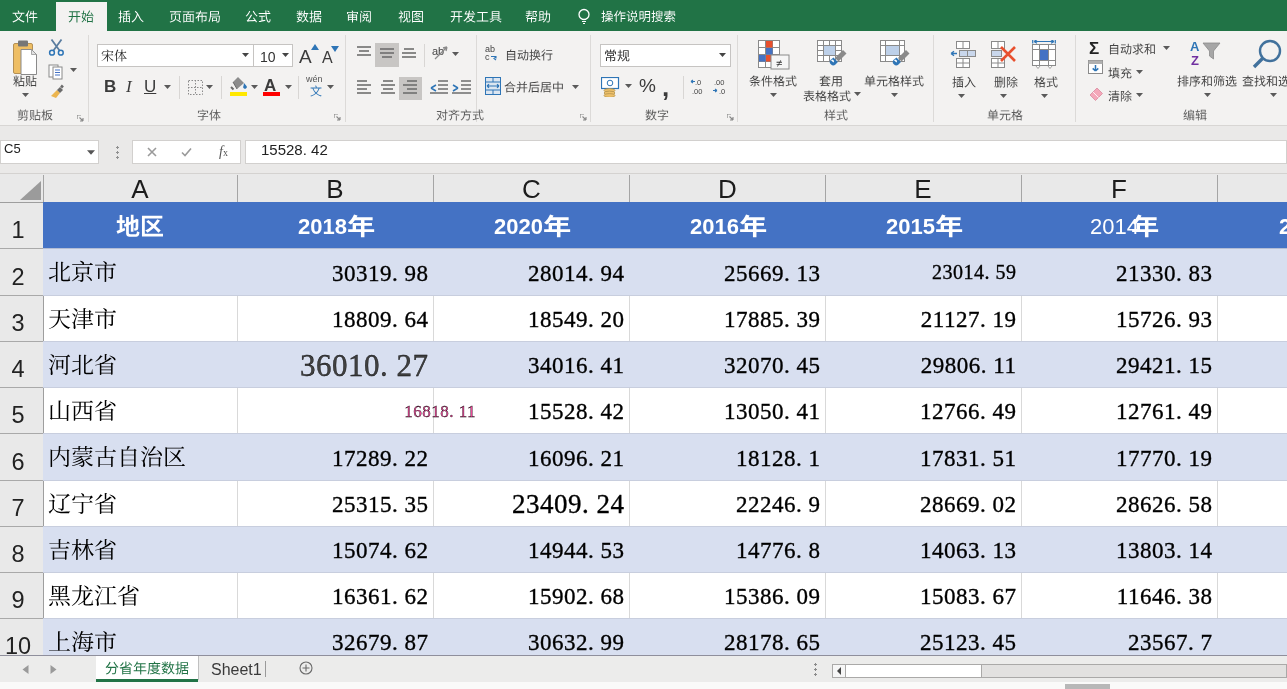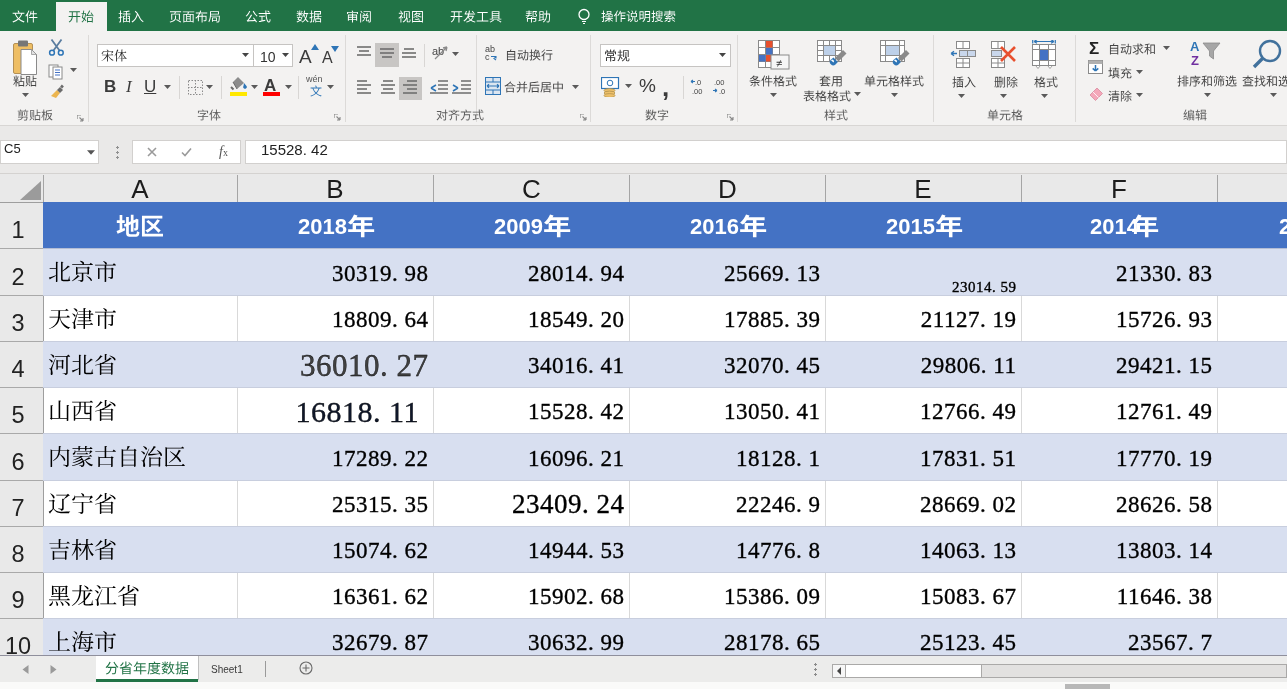--- a/index.html
+++ b/index.html
@@ -648,48 +648,48 @@
 <div class="fls" style="position:absolute;left:0px;top:634.5px;font-size:23.5px;line-height:23.5px;color:#222;font-weight:normal;white-space:pre;width:36px;text-align:center">10</div>
 <div style="position:absolute;left:43px;top:202px;width:1244px;height:46px;background:#4472c4;"></div>
 <svg width="48.0" height="24" viewBox="0 0 2000 1000" fill="#fff" style="position:absolute;left:116px;top:214px">
       <use href="#b5730" x="0"></use>
       <use href="#b533a" x="1000"></use>
     </svg>
 <div class="fls" style="position:absolute;left:298.0px;top:216px;font-size:22px;line-height:22px;color:#fff;font-weight:bold;white-space:pre;">2018</div>
 <svg width="28.3" height="24" viewBox="0 0 1000 1000" fill="#fff" preserveAspectRatio="none" style="position:absolute;left:347.0px;top:214px">
       <use href="#b5e74" x="0"></use>
     </svg>
-<div class="fls" style="position:absolute;left:494.0px;top:216px;font-size:22px;line-height:22px;color:#fff;font-weight:bold;white-space:pre;">2009</div>
+<div class="fls" style="position:absolute;left:494.0px;top:216px;font-size:22px;line-height:22px;color:#fff;font-weight:bold;white-space:pre;">2020</div>
 <svg width="28.3" height="24" viewBox="0 0 1000 1000" fill="#fff" preserveAspectRatio="none" style="position:absolute;left:543.0px;top:214px">
       <use href="#b5e74" x="0"></use>
     </svg>
 <div class="fls" style="position:absolute;left:690.0px;top:216px;font-size:22px;line-height:22px;color:#fff;font-weight:bold;white-space:pre;">2016</div>
 <svg width="28.3" height="24" viewBox="0 0 1000 1000" fill="#fff" preserveAspectRatio="none" style="position:absolute;left:739.0px;top:214px">
       <use href="#b5e74" x="0"></use>
     </svg>
 <div class="fls" style="position:absolute;left:886.0px;top:216px;font-size:22px;line-height:22px;color:#fff;font-weight:bold;white-space:pre;">2015</div>
 <svg width="28.3" height="24" viewBox="0 0 1000 1000" fill="#fff" preserveAspectRatio="none" style="position:absolute;left:935.0px;top:214px">
       <use href="#b5e74" x="0"></use>
     </svg>
-<div class="fls" style="position:absolute;left:1090px;top:216px;font-size:22px;line-height:22px;color:#fff;font-weight:bold;white-space:pre;">2014</div>
+<div class="fls" style="position:absolute;left:1090px;top:216px;font-size:22px;line-height:22px;color:#fff;font-weight:normal;white-space:pre;">2014</div>
 <svg width="28.3" height="24" viewBox="0 0 1000 1000" fill="#fff" preserveAspectRatio="none" style="position:absolute;left:1131.0px;top:214px">
       <use href="#b5e74" x="0"></use>
     </svg>
 <div class="fls" style="position:absolute;left:1279px;top:216px;font-size:22px;line-height:22px;color:#fff;font-weight:bold;white-space:pre;">2</div>
 <div style="position:absolute;left:43px;top:248px;width:1244px;height:47px;background:#d8dff0;"></div>
 <div style="position:absolute;left:43px;top:248px;width:1244px;height:1px;background:#b4bdd4;"></div>
 <svg width="69.0" height="23" viewBox="0 0 3000 1000" fill="#000" style="position:absolute;left:48px;top:260px">
       <use href="#m5317" x="0"></use>
       <use href="#m4eac" x="1000"></use>
       <use href="#m5e02" x="2000"></use>
     </svg>
 <div class="flf" style="position:absolute;right:858.5px;top:262px;font-size:23px;line-height:23px;color:#000;white-space:pre;letter-spacing:0.5px;-webkit-text-stroke:0.35px #000">30319. 98</div>
 <div class="flf" style="position:absolute;right:662.5px;top:262px;font-size:23px;line-height:23px;color:#000;white-space:pre;letter-spacing:0.5px;-webkit-text-stroke:0.35px #000">28014. 94</div>
 <div class="flf" style="position:absolute;right:466.5px;top:262px;font-size:23px;line-height:23px;color:#000;white-space:pre;letter-spacing:0.5px;-webkit-text-stroke:0.35px #000">25669. 13</div>
-<div class="flf" style="position:absolute;right:270.5px;top:276px;font-size:15px;line-height:23px;color:#000;white-space:pre;letter-spacing:0.5px;-webkit-text-stroke:0.35px #000">23014. 59</div>
+<div class="flf" style="position:absolute;right:270.5px;top:261px;font-size:20px;line-height:23px;color:#000;white-space:pre;letter-spacing:0.5px;-webkit-text-stroke:0.35px #000">23014. 59</div>
 <div class="flf" style="position:absolute;right:74.5px;top:262px;font-size:23px;line-height:23px;color:#000;white-space:pre;letter-spacing:0.5px;-webkit-text-stroke:0.35px #000">21330. 83</div>
 <div style="position:absolute;left:237px;top:295px;width:1px;height:46px;background:#d9d9d9;"></div>
 <div style="position:absolute;left:433px;top:295px;width:1px;height:46px;background:#d9d9d9;"></div>
 <div style="position:absolute;left:629px;top:295px;width:1px;height:46px;background:#d9d9d9;"></div>
 <div style="position:absolute;left:825px;top:295px;width:1px;height:46px;background:#d9d9d9;"></div>
 <div style="position:absolute;left:1021px;top:295px;width:1px;height:46px;background:#d9d9d9;"></div>
 <div style="position:absolute;left:1217px;top:295px;width:1px;height:46px;background:#d9d9d9;"></div>
 <div style="position:absolute;left:43px;top:295px;width:1244px;height:1px;background:#c8cede;"></div>
 <svg width="69.0" height="23" viewBox="0 0 3000 1000" fill="#000" style="position:absolute;left:48px;top:307px">
       <use href="#m5929" x="0"></use>
@@ -718,21 +718,21 @@
 <div style="position:absolute;left:629px;top:387px;width:1px;height:46px;background:#d9d9d9;"></div>
 <div style="position:absolute;left:825px;top:387px;width:1px;height:46px;background:#d9d9d9;"></div>
 <div style="position:absolute;left:1021px;top:387px;width:1px;height:46px;background:#d9d9d9;"></div>
 <div style="position:absolute;left:1217px;top:387px;width:1px;height:46px;background:#d9d9d9;"></div>
 <div style="position:absolute;left:43px;top:387px;width:1244px;height:1px;background:#c8cede;"></div>
 <svg width="69.0" height="23" viewBox="0 0 3000 1000" fill="#000" style="position:absolute;left:48px;top:399px">
       <use href="#m5c71" x="0"></use>
       <use href="#m897f" x="1000"></use>
       <use href="#m7701" x="2000"></use>
     </svg>
-<div class="flf" style="position:absolute;right:868px;top:400px;font-size:30px;line-height:23px;color:#0f172a;white-space:pre;letter-spacing:0.5px;-webkit-text-stroke:0.35px #000">16818. 11</div>
+<div class="flf" style="position:absolute;right:811px;top:400px;font-size:17px;line-height:23px;color:#ec4899;white-space:pre;letter-spacing:0.5px;-webkit-text-stroke:0.35px #000">16818. 11</div>
 <div class="flf" style="position:absolute;right:662.5px;top:400px;font-size:23px;line-height:23px;color:#000;white-space:pre;letter-spacing:0.5px;-webkit-text-stroke:0.35px #000">15528. 42</div>
 <div class="flf" style="position:absolute;right:466.5px;top:400px;font-size:23px;line-height:23px;color:#000;white-space:pre;letter-spacing:0.5px;-webkit-text-stroke:0.35px #000">13050. 41</div>
 <div class="flf" style="position:absolute;right:270.5px;top:400px;font-size:23px;line-height:23px;color:#000;white-space:pre;letter-spacing:0.5px;-webkit-text-stroke:0.35px #000">12766. 49</div>
 <div class="flf" style="position:absolute;right:74.5px;top:400px;font-size:23px;line-height:23px;color:#000;white-space:pre;letter-spacing:0.5px;-webkit-text-stroke:0.35px #000">12761. 49</div>
 <div style="position:absolute;left:43px;top:433px;width:1244px;height:47px;background:#d8dff0;"></div>
 <div style="position:absolute;left:43px;top:433px;width:1244px;height:1px;background:#c8cede;"></div>
 <svg width="138.0" height="23" viewBox="0 0 6000 1000" fill="#000" style="position:absolute;left:48px;top:445px">
       <use href="#m5185" x="0"></use>
       <use href="#m8499" x="1000"></use>
       <use href="#m53e4" x="2000"></use>
@@ -818,21 +818,21 @@
 <div style="position:absolute;left:96px;top:679px;width:102px;height:3px;background:#217346;"></div>
 <svg width="84.0" height="14" viewBox="0 0 6000 1000" fill="#217346" style="position:absolute;left:105px;top:661px">
       <use href="#n5206" x="0"></use>
       <use href="#n7701" x="1000"></use>
       <use href="#n5e74" x="2000"></use>
       <use href="#n5ea6" x="3000"></use>
       <use href="#n6570" x="4000"></use>
       <use href="#n636e" x="5000"></use>
     </svg>
 <div style="position:absolute;left:198px;top:656px;width:1px;height:24px;background:#c0c0c0;"></div>
-<div class="fls" style="position:absolute;left:211px;top:663px;font-size:10px;line-height:13px;color:#3a3a3a;font-weight:normal;white-space:pre;">Sheet1</div>
+<div class="fls" style="position:absolute;left:211px;top:663px;font-size:16px;line-height:13px;color:#3a3a3a;font-weight:normal;white-space:pre;">Sheet1</div>
 <div style="position:absolute;left:265px;top:661px;width:1px;height:16px;background:#9a9a9a;"></div>
 <svg width="14" height="14" viewBox="0 0 14 14" style="position:absolute;left:299px;top:661px">
       <circle cx="7" cy="7" r="6" fill="none" stroke="#6a6a6a" stroke-width="1.1"></circle>
       <path d="M7 3.5 V10.5 M3.5 7 H10.5" stroke="#6a6a6a" stroke-width="1.1"></path>
     </svg>
 <div style="position:absolute;left:814px;top:662px;width:3px;height:15px;background-image:radial-gradient(circle,#8a8a8a 1.1px,transparent 1.3px);background-size:3px 5px"></div>
 <div style="position:absolute;left:832px;top:664px;width:455px;height:14px;background:#e2e1e0;border:1px solid #aaa9a8;box-sizing:border-box"></div>
 <div style="position:absolute;left:832px;top:664px;width:14px;height:14px;background:#f6f6f6;border:1px solid #aaa9a8;box-sizing:border-box"></div>
 <svg width="6" height="8" viewBox="0 0 6 8" style="position:absolute;left:836px;top:667px">
       <path d="M5 0 L1 4 L5 8 Z" fill="#444"></path>

